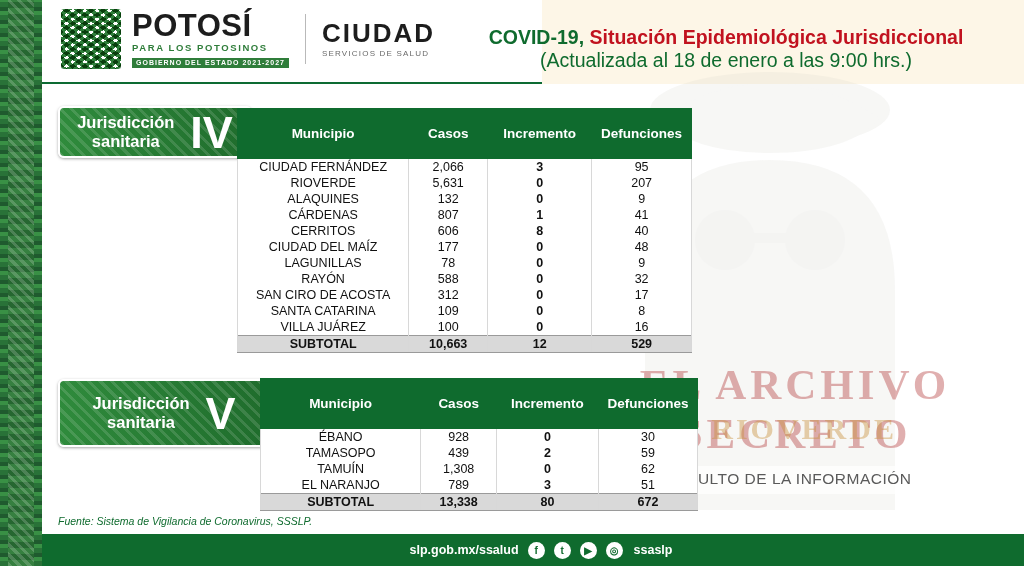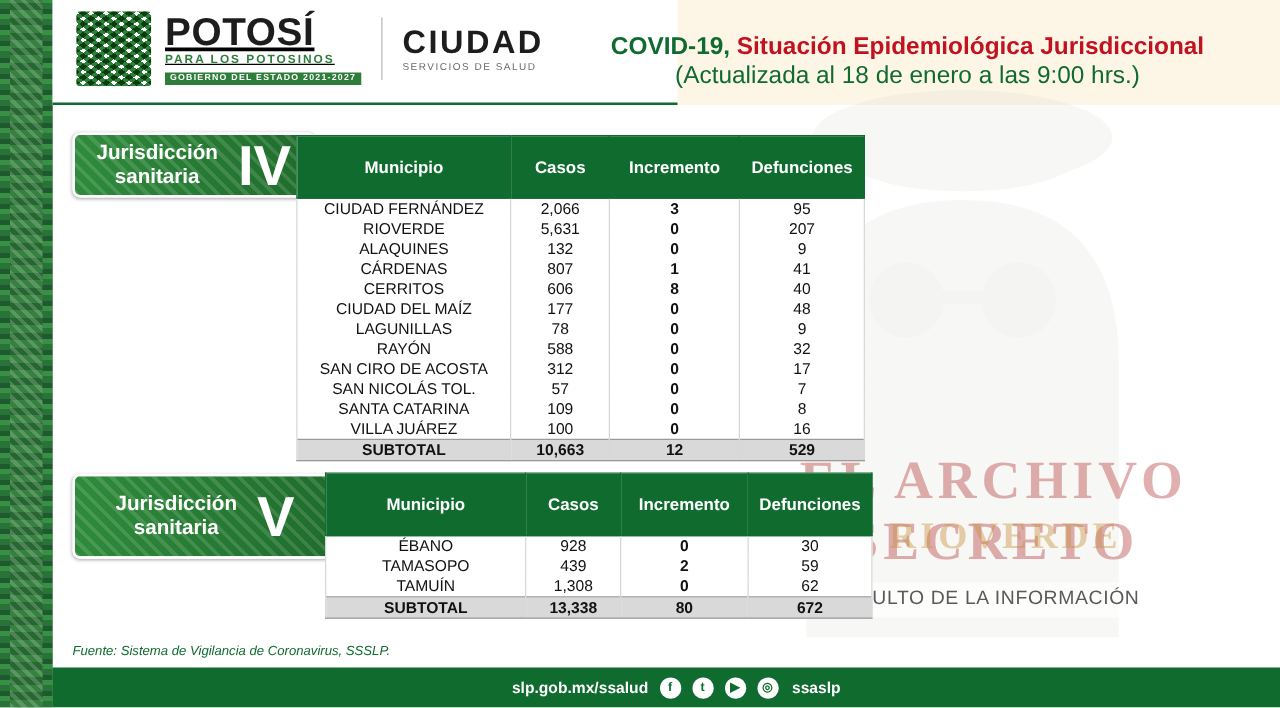--- a/index.html
+++ b/index.html
@@ -40,21 +40,21 @@
   
   .logo-wrap { position:absolute; left:60px; top:8px; display:flex; align-items:center; gap:10px; }
   .seal {
     width:62px; height:62px; border-radius:4px;
     background:
       repeating-linear-gradient(35deg, #2f7d3a 0 4px, #ffffff 4px 7px),
       repeating-linear-gradient(-35deg, #2f7d3a 0 4px, #ffffff 4px 7px);
     background-blend-mode:multiply;
     border:1px solid #ffffff;
   }
-  .potosi-block { line-height:1;text-decoration:underline; }
+  .potosi-block { line-height:1; }
   .potosi-title {
     font-size:31px; font-weight:bold; color:#1d1d1d; letter-spacing:0.5px;
     font-family:"Liberation Sans", sans-serif;
   }
   .potosi-sub1 { font-size:9.5px; font-weight:bold; color:#2f7d3a; letter-spacing:1.6px; margin-top:2px; }
   .potosi-sub2 { font-size:7px; font-weight:bold; color:#ffffff; background:#2f7d3a; display:inline-block; padding:1.5px 4px; letter-spacing:1px; margin-top:3px; }
   .divider-v { width:1px; height:50px; background:#b9b9b9; margin:0 6px; }
   .salud-block { line-height:1; }
   .salud-title { font-size:26px; font-weight:bold; color:#1d1d1d; letter-spacing:2px; }
   .salud-sub { font-size:8px; color:#6a6a6a; letter-spacing:1.2px; margin-top:4px; }
@@ -259,26 +259,20 @@
           <td class="inc">0</td>
           <td class="num">32</td>
         </tr>
       <tr>
           <td>SAN CIRO DE ACOSTA</td>
           <td class="num">312</td>
           <td class="inc">0</td>
           <td class="num">17</td>
         </tr>
       <tr>
-          <td>SAN NICOLÁS TOL.</td>
-          <td class="num">57</td>
-          <td class="inc">0</td>
-          <td class="num">7</td>
-        </tr>
-      <tr>
           <td>SANTA CATARINA</td>
           <td class="num">109</td>
           <td class="inc">0</td>
           <td class="num">8</td>
         </tr>
       <tr>
           <td>VILLA JUÁREZ</td>
           <td class="num">100</td>
           <td class="inc">0</td>
           <td class="num">16</td>
@@ -321,20 +315,26 @@
           <td class="num">439</td>
           <td class="inc">2</td>
           <td class="num">59</td>
         </tr>
       <tr>
           <td>TAMUÍN</td>
           <td class="num">1,308</td>
           <td class="inc">0</td>
           <td class="num">62</td>
         </tr>
+      <tr>
+          <td>EL NARANJO</td>
+          <td class="num">789</td>
+          <td class="inc">3</td>
+          <td class="num">51</td>
+        </tr>
       <tr class="subtotal">
         <td>SUBTOTAL</td>
         <td class="num">13,338</td>
         <td class="inc">80</td>
         <td class="num">672</td>
       </tr>
     </tbody>
   </table>
 
   <div class="source">Fuente: Sistema de Vigilancia de Coronavirus, SSSLP.</div>

